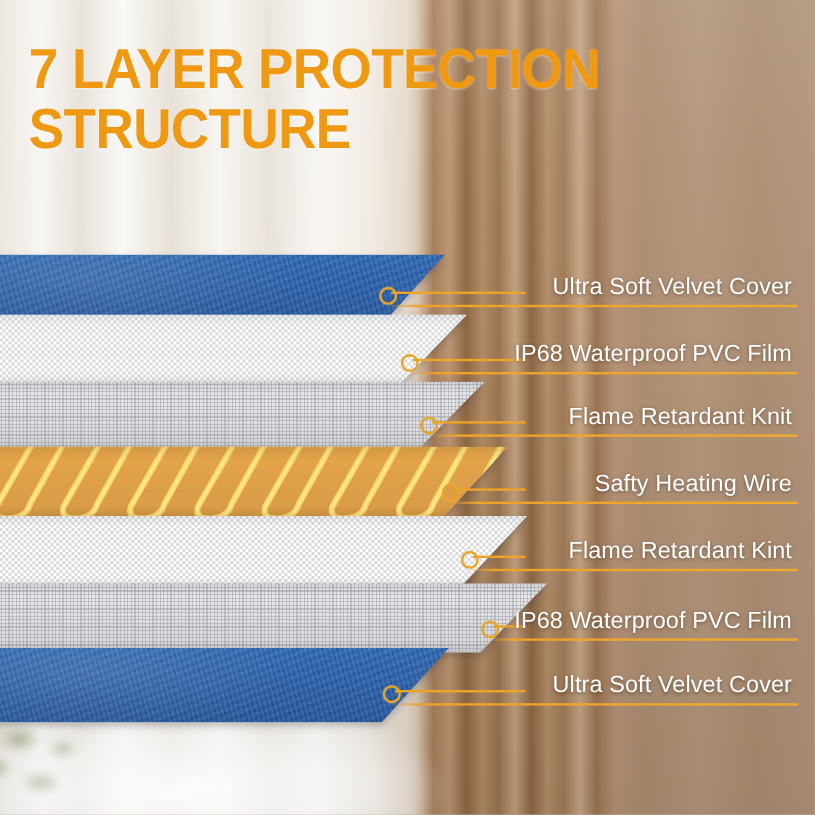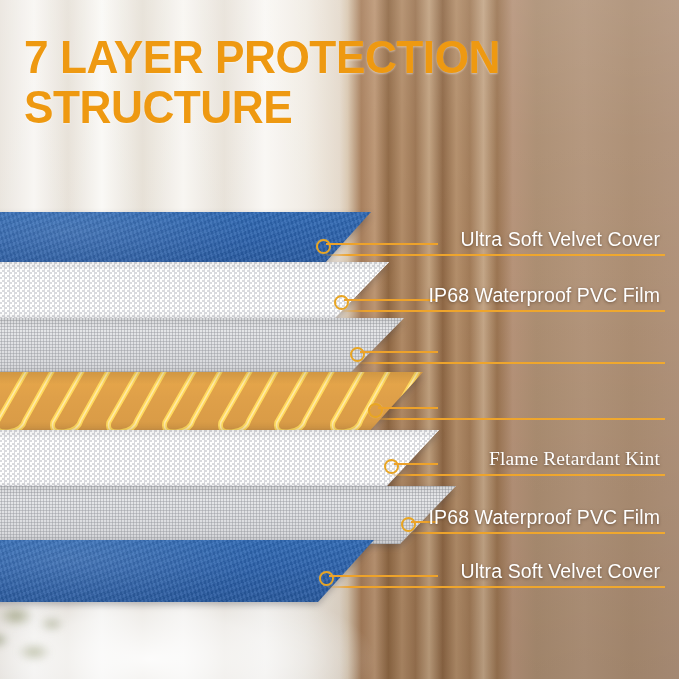--- a/index.html
+++ b/index.html
@@ -214,42 +214,44 @@
       </div>
       <div class="label" style="top: 284px;">IP68 Waterproof PVC Film</div>
       <div class="label-rule" style="top: 310px; left: 340px; right: 14px;"></div>
       <div class="layer" style="top: 318px; width: 412px; height: 57px;">
         <div class="slab tex-knit"></div>
       </div>
       <div class="conn" style="left: 350px; top: 342px;">
         <div class="ring"></div>
         <div class="lead" style="width: 78px;"></div>
       </div>
+      <div class="label" style="top: 336px;">Flame Retardant Knit</div>
       <div class="label-rule" style="top: 362px; left: 356px; right: 14px;"></div>
       <div class="layer" style="top: 372px; width: 431px; height: 62px;">
         <div class="slab tex-wire">
           <svg class="wire-svg" preserveAspectRatio="none" viewBox="0 0 431 62">
             <path d="M -20 -4 L -51 50 Q -54 61 -40 60 Q -26 59 -23 48 L 6 -4 M 36 -4 L 5 50 Q 2 61 16 60 Q 30 59 33 48 L 62 -4 M 92 -4 L 61 50 Q 58 61 72 60 Q 86 59 89 48 L 118 -4 M 148 -4 L 117 50 Q 114 61 128 60 Q 142 59 145 48 L 174 -4 M 204 -4 L 173 50 Q 170 61 184 60 Q 198 59 201 48 L 230 -4 M 260 -4 L 229 50 Q 226 61 240 60 Q 254 59 257 48 L 286 -4 M 316 -4 L 285 50 Q 282 61 296 60 Q 310 59 313 48 L 342 -4 M 372 -4 L 341 50 Q 338 61 352 60 Q 366 59 369 48 L 398 -4 M 428 -4 L 397 50 Q 394 61 408 60 Q 422 59 425 48 L 454 -4 M 484 -4 L 453 50 Q 450 61 464 60 Q 478 59 481 48 L 510 -4 M 540 -4 L 509 50 Q 506 61 520 60 Q 534 59 537 48 L 566 -4 " fill="none" stroke="#ffd95e" stroke-width="5" stroke-linecap="round"></path>
             <path d="M -20 -4 L -51 50 Q -54 61 -40 60 Q -26 59 -23 48 L 6 -4 M 36 -4 L 5 50 Q 2 61 16 60 Q 30 59 33 48 L 62 -4 M 92 -4 L 61 50 Q 58 61 72 60 Q 86 59 89 48 L 118 -4 M 148 -4 L 117 50 Q 114 61 128 60 Q 142 59 145 48 L 174 -4 M 204 -4 L 173 50 Q 170 61 184 60 Q 198 59 201 48 L 230 -4 M 260 -4 L 229 50 Q 226 61 240 60 Q 254 59 257 48 L 286 -4 M 316 -4 L 285 50 Q 282 61 296 60 Q 310 59 313 48 L 342 -4 M 372 -4 L 341 50 Q 338 61 352 60 Q 366 59 369 48 L 398 -4 M 428 -4 L 397 50 Q 394 61 408 60 Q 422 59 425 48 L 454 -4 M 484 -4 L 453 50 Q 450 61 464 60 Q 478 59 481 48 L 510 -4 M 540 -4 L 509 50 Q 506 61 520 60 Q 534 59 537 48 L 566 -4 " fill="none" stroke="rgba(255,255,255,.45)" stroke-width="1.6" stroke-linecap="round"></path>
           </svg>
         </div>
       </div>
       <div class="conn" style="left: 368px; top: 398px;">
         <div class="ring"></div>
         <div class="lead" style="width: 60px;"></div>
       </div>
+      <div class="label" style="top: 392px;">Safty Heating Wire</div>
       <div class="label-rule" style="top: 418px; left: 374px; right: 14px;"></div>
       <div class="layer" style="top: 430px; width: 447px; height: 60px;">
         <div class="slab tex-pvc"></div>
       </div>
       <div class="conn" style="left: 384px; top: 454px;">
         <div class="ring"></div>
         <div class="lead" style="width: 44px;"></div>
       </div>
-      <div class="label" style="top: 448px; font-family: Liberation Serif, serif;">Flame Retardant Kint</div>
+      <div class="label" style="top: 448px;">Flame Retardant Kint</div>
       <div class="label-rule" style="top: 474px; left: 390px; right: 14px;"></div>
       <div class="layer" style="top: 486px; width: 464px; height: 58px;">
         <div class="slab tex-knit"></div>
       </div>
       <div class="conn" style="left: 401px; top: 512px;">
         <div class="ring"></div>
         <div class="lead" style="width: 27px;"></div>
       </div>
       <div class="label" style="top: 506px;">IP68 Waterproof PVC Film</div>
       <div class="label-rule" style="top: 532px; left: 407px; right: 14px;"></div>

